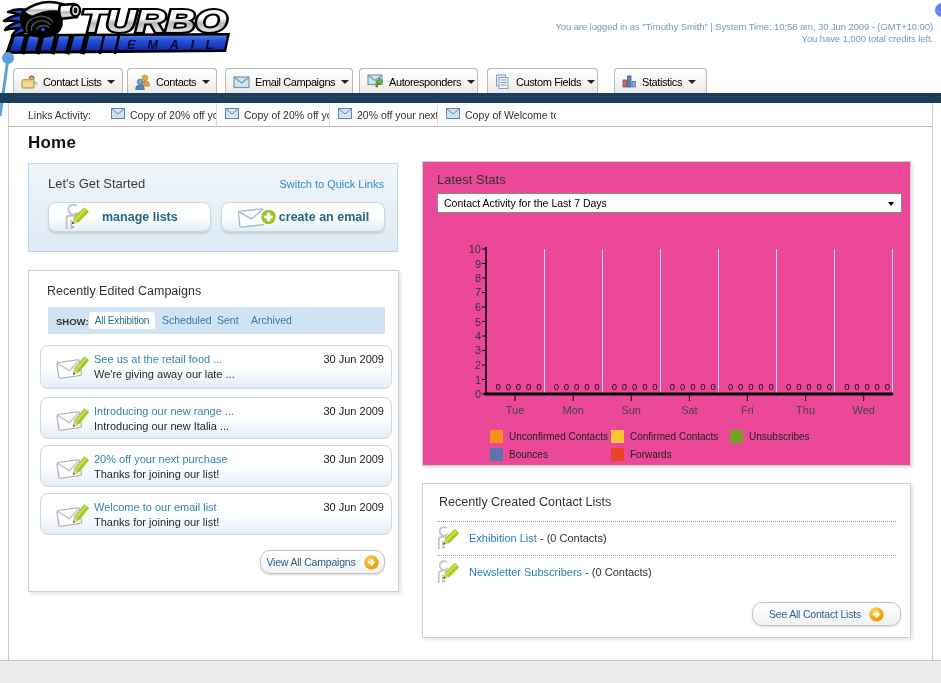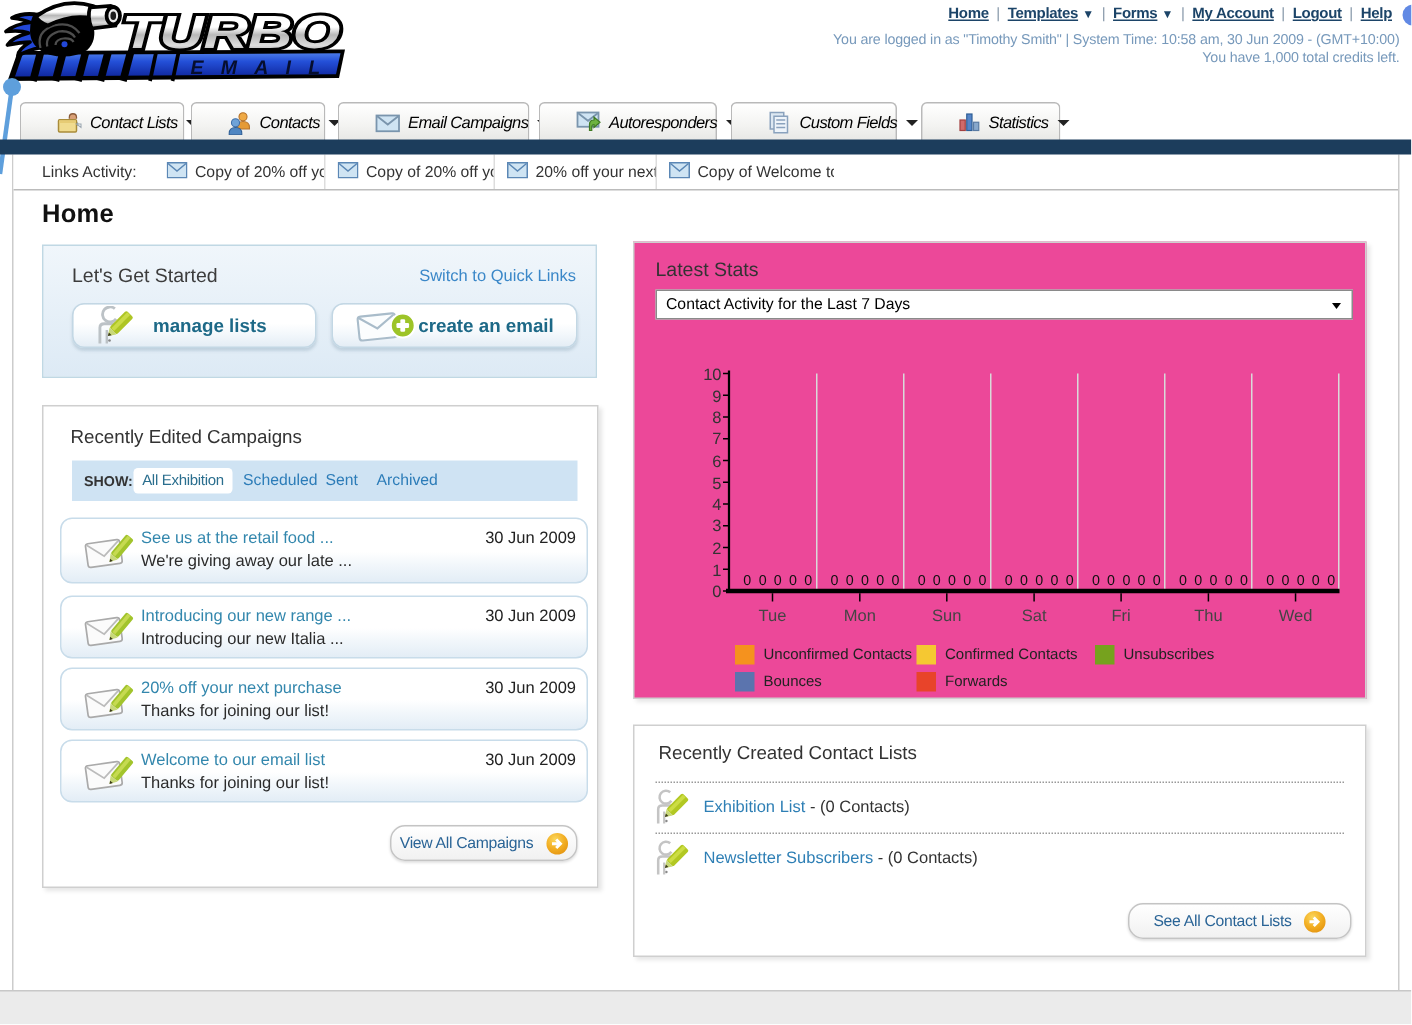--- a/index.html
+++ b/index.html
@@ -9,21 +9,21 @@
 
 
 .toplinks { position:absolute; top:4px; right:13px; font-size:10px; color:#999; white-space:nowrap; }
 .toplinks a { color:#1c4468; text-decoration:underline; font-weight:bold; letter-spacing:-0.2px; }
 .toplinks .sep { color:#8899aa; margin:0 5px; font-weight:normal; }
 .arr { font-size:8px; color:#1c4468; }
 .loginline { position:absolute; top:21px; right:8px; font-size:9.5px; color:#7799bb; text-align:right; line-height:11.5px; letter-spacing:-0.1px; }
 #tr-dot { position:absolute; top:3px; left:935px; width:14px; height:14px; border-radius:50%; background:#6189e4; }
 
 
-.tab { position:absolute; z-index:2; top:68px; height:26px; border:1px solid #b9b9b9; border-bottom:none; border-radius:4px 4px 0 0; background:linear-gradient(#ffffff,#f4f4f2 55%,#e7e7e5); font-size:11px; letter-spacing:-0.4px; color:#000; display:flex; align-items:center; justify-content:flex-start; padding-left:24px; white-space:nowrap;font-style:italic; }
+.tab { position:absolute; z-index:2; top:68px; height:26px; border:1px solid #b9b9b9; border-bottom:none; border-radius:4px 4px 0 0; background:linear-gradient(#ffffff,#f4f4f2 55%,#e7e7e5); font-size:11px; letter-spacing:-0.4px; color:#000; display:flex; align-items:center; justify-content:flex-start; padding-left:7px; white-space:nowrap; }
 .tab svg { margin-right:5px; flex:none; }
 .tab .dar { margin-left:6px; width:0; height:0; border-left:4px solid transparent; border-right:4px solid transparent; border-top:4px solid #222; }
 #navy { position:absolute; top:93px; left:0; width:941px; height:10px; background:#1c3d5c; z-index:3; }
 
 
 #main { position:absolute; top:103px; left:8px; width:925px; height:557px; background:#fff; border-left:1px solid #cccccc; border-right:1px solid #cccccc; }
 #footer { position:absolute; top:660px; left:0; width:941px; height:23px; background:#ebebeb; border-top:1px solid #c8c8c8; }
 
 
 #ract { position:absolute; top:103px; left:9px; width:923px; height:24px; background:#fff; border-bottom:1px solid #bbbbbb; font-size:10.5px; color:#333; }
@@ -78,23 +78,20 @@
 .clitem { position:absolute; left:46px; font-size:11px; white-space:nowrap; }
 .clitem a { color:#2e7fb5; text-decoration:none; }
 .clitem .bk { color:#333; }
 .clicon { position:absolute; left:13px; }
 </style>
 </head>
 <body>
 <div id="page">
   <span id="tr-dot"></span>
 
-  <div class="toplinks">
-    <a href="#">Home</a><span class="sep">|</span><a href="#">Templates</a> <span class="arr">▼</span><span class="sep">|</span><a href="#">Forms</a> <span class="arr">▼</span><span class="sep">|</span><a href="#">My Account</a><span class="sep">|</span><a href="#">Logout</a><span class="sep">|</span><a href="#">Help</a>
-  </div>
   <div class="loginline">You are logged in as "Timothy Smith" | System Time: 10:58 am, 30 Jun 2009 - (GMT+10:00)<br>You have 1,000 total credits left.</div>
 
   <div class="abs" id="logo" style="left:0px; top:0px;">
     <svg width="250" height="125" viewBox="0 0 250 125">
       <defs>
         <linearGradient id="chrome" x1="0" y1="0" x2="0" y2="1">
           <stop offset="0" stop-color="#f8f8f8"></stop>
           <stop offset="0.40" stop-color="#ffffff"></stop>
           <stop offset="0.55" stop-color="#b8b8b8"></stop>
           <stop offset="0.75" stop-color="#dddddd"></stop>

